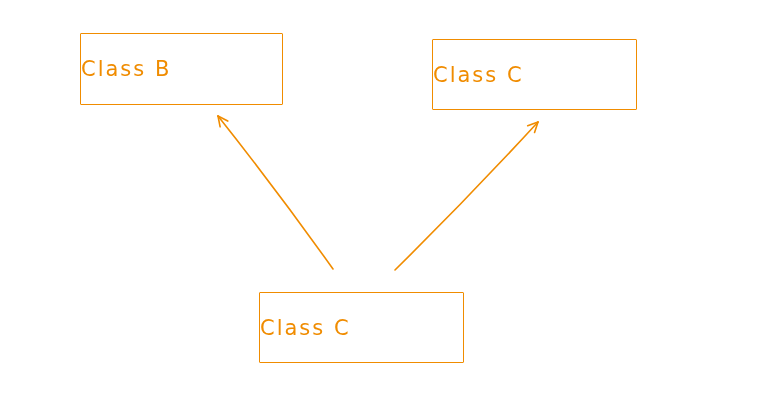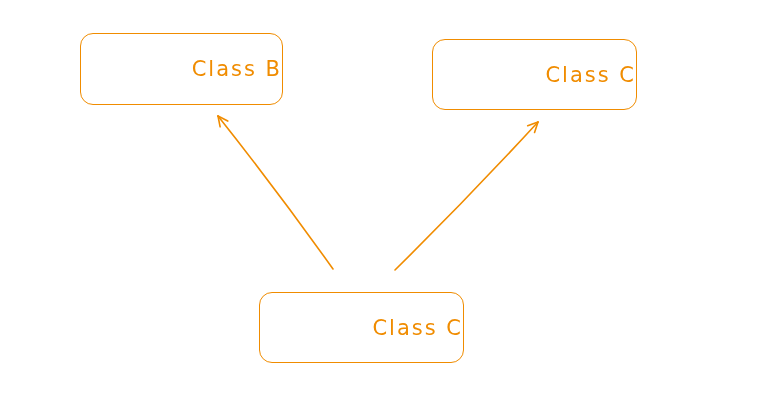--- a/index.html
+++ b/index.html
@@ -24,25 +24,25 @@
   .edges path {
     stroke: var(--accent);
     stroke-width: 1.6;
     fill: none;
     stroke-linecap: round;
     stroke-linejoin: round;
   }
   .node {
     position: absolute;
     border: 1.6px solid var(--accent);
-    border-radius: 13px;
+    border-radius: 1px;
     background: var(--bg);
     display: flex;
     align-items: center;
-    justify-content: flex-end;
+    justify-content: flex-start;
     cursor: pointer;
   }
   .node-label {
     color: var(--accent);
     font-size: 21px;
     letter-spacing: 2px;
     font-weight: 500;
     white-space: nowrap;
     user-select: none;
   }

